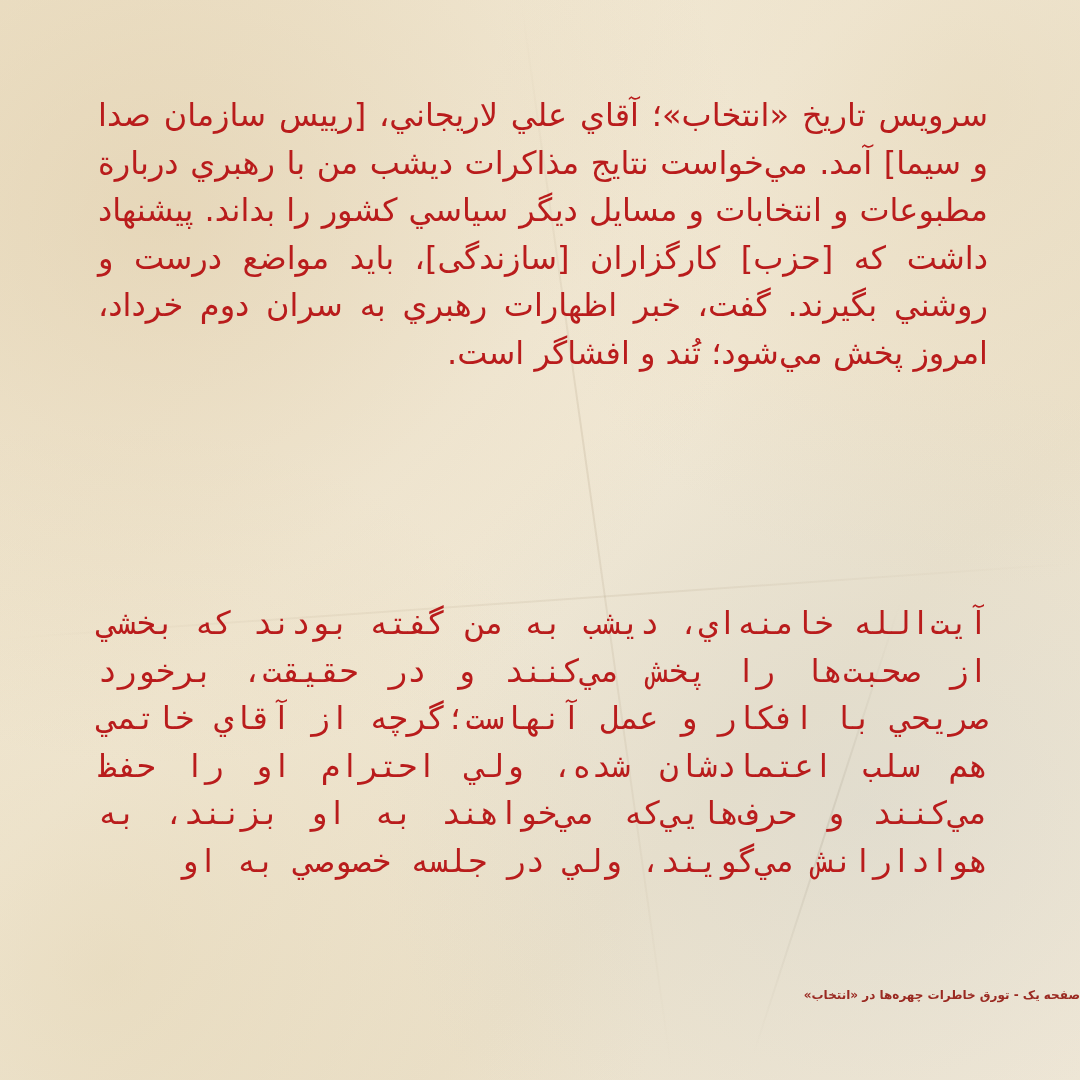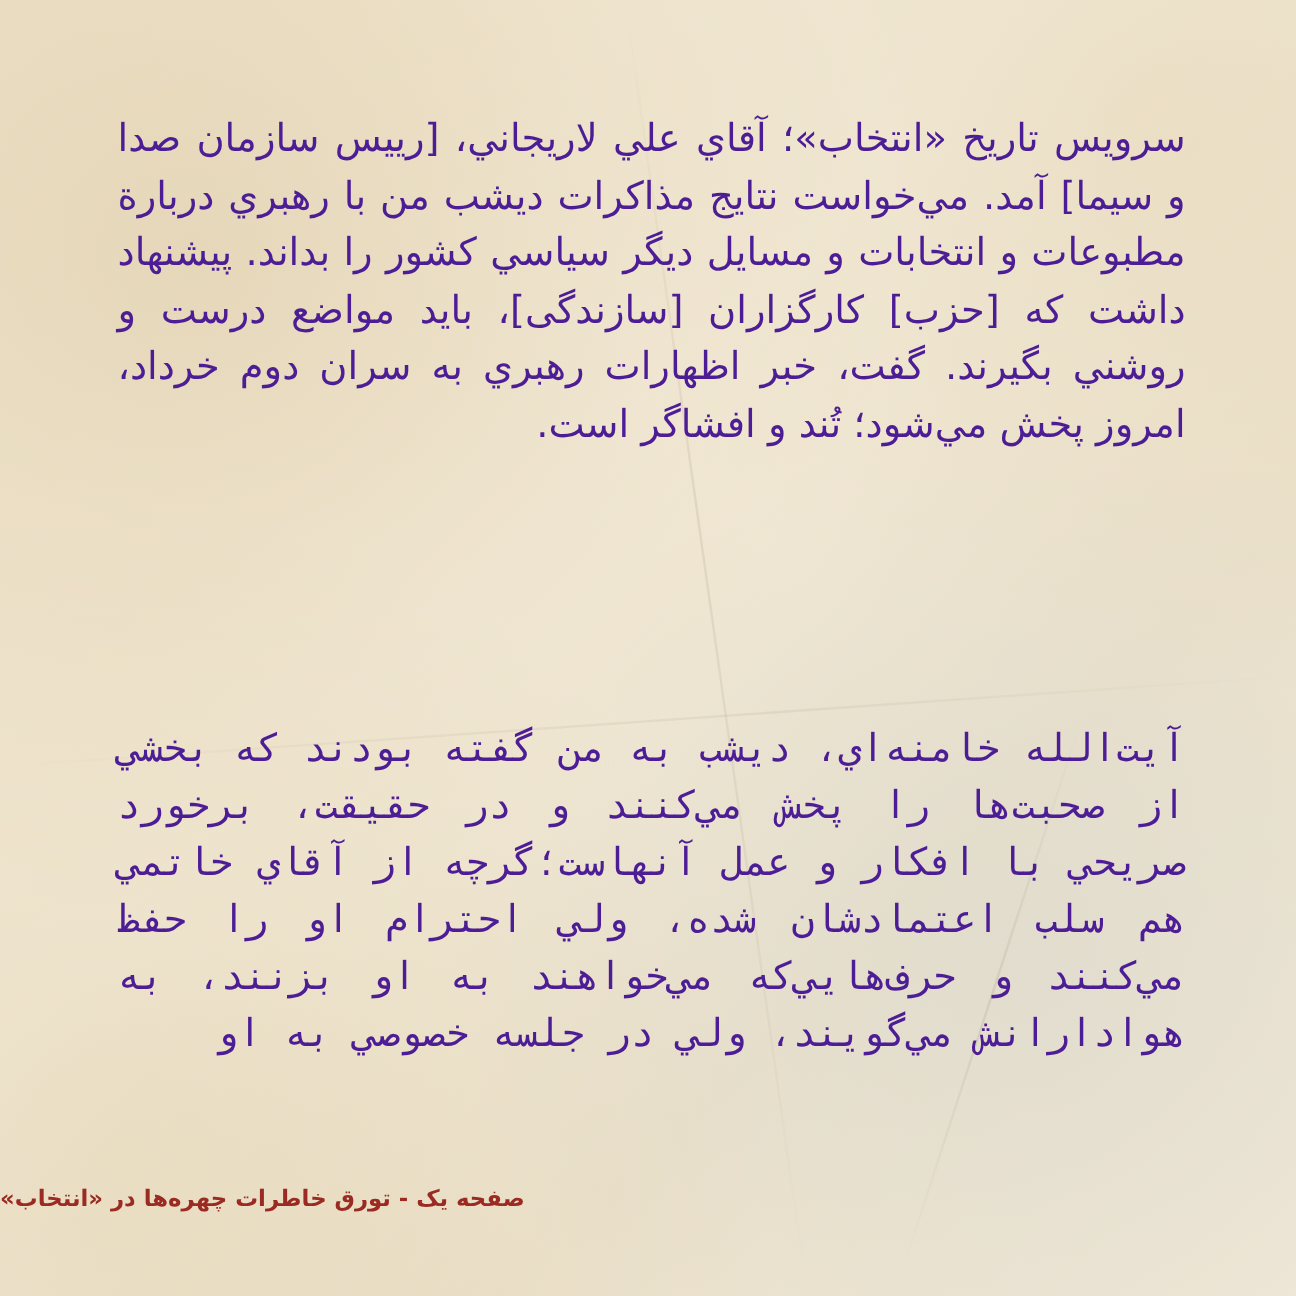--- a/index.html
+++ b/index.html
@@ -41,40 +41,41 @@
       background: linear-gradient(90deg, rgba(160,140,110,0) 0%, rgba(160,140,110,0.10) 30%, rgba(160,140,110,0.14) 60%, rgba(160,140,110,0) 100%);
       transform: rotate(-4deg);
     }
     .text-block {
       position: absolute;
       left: 98px;
       right: 92px;
       direction: rtl;
       text-align: justify;
       text-align-last: right;
-      color: #4c1d95;
+      color: #b91c1c;
       font-family: "DejaVu Sans", sans-serif;
       font-size: 32px;
       line-height: 47.5px;
       margin: 0;
     }
     .paragraph-1 { top: 92px; }
     .paragraph-2 { top: 602px; font-family: Liberation Mono, monospace; }
     .footer-caption {
       position: absolute;
       left: 0;
       right: 0;
       top: 988px;
-      text-align: left;
+      text-align: right;
       direction: rtl;
       color: #9a2a22;
       font-family: "DejaVu Sans", sans-serif;
-      font-size: 19px;
+      font-size: 12px;
       font-weight: bold;
       margin: 0;
+      padding-left: 36px;
     }
   </style>
 </head>
 <body>
 
 <div class="paper-crease crease-1"></div>
 <div class="paper-crease crease-2"></div>
 <div class="paper-crease crease-3"></div>
 
 <p class="text-block paragraph-1">سرويس تاريخ «انتخاب»؛ آقاي علي لاريجاني، [رييس سازمان صدا و سيما] آمد. مي‌خواست نتايج مذاكرات ديشب من با رهبري دربارة مطبوعات و انتخابات و مسايل ديگر سياسي كشور را بداند. پيشنهاد داشت كه [حزب] كارگزاران [سازندگی]، بايد مواضع درست و روشني بگيرند. گفت، خبر اظهارات رهبري به سران دوم خرداد، امروز پخش مي‌شود؛ تُند و افشاگر است.</p>

